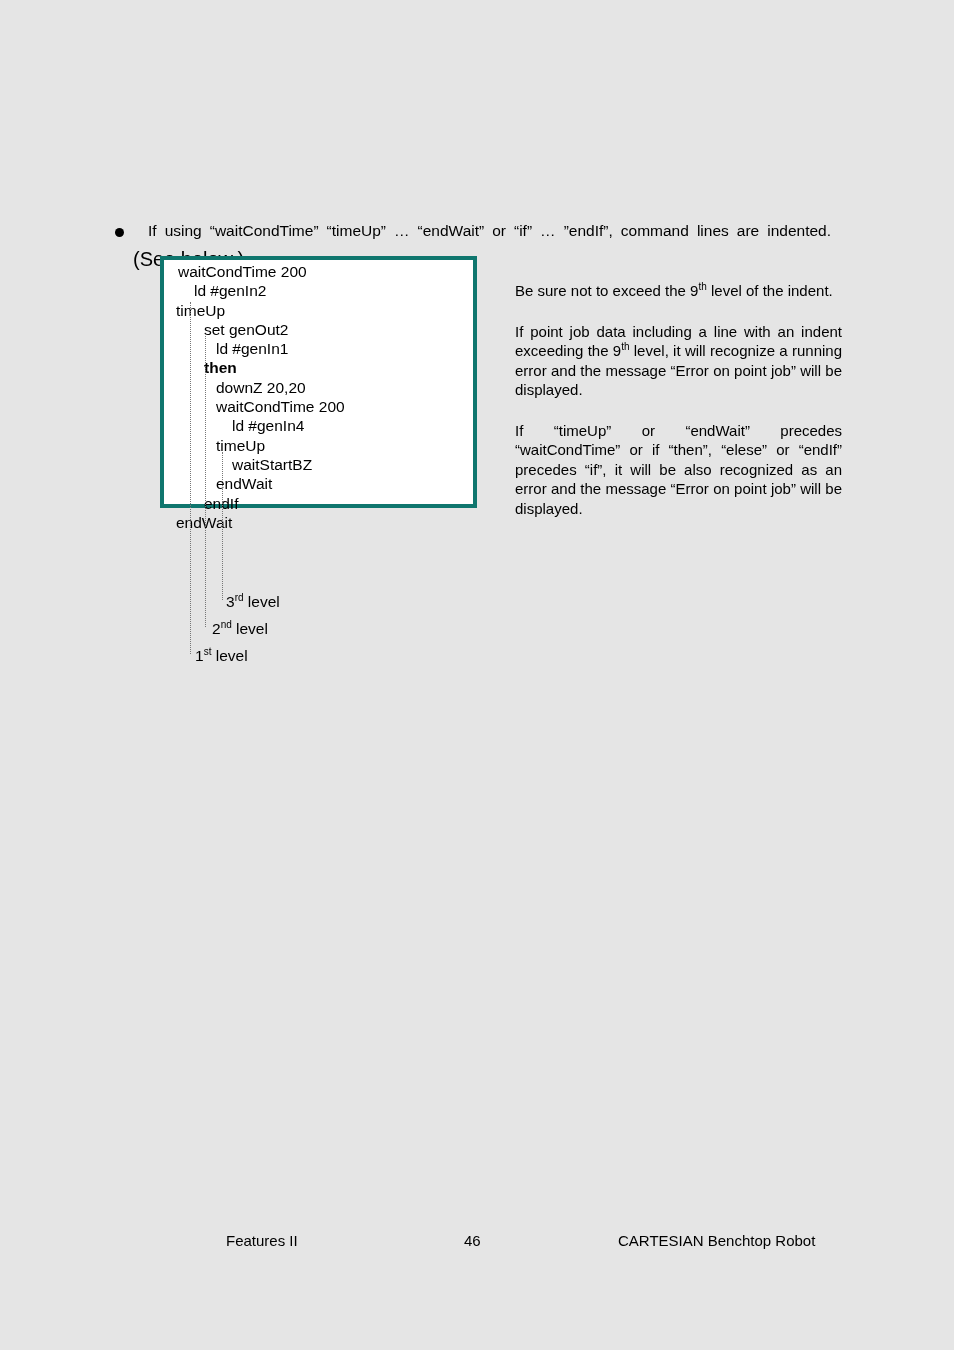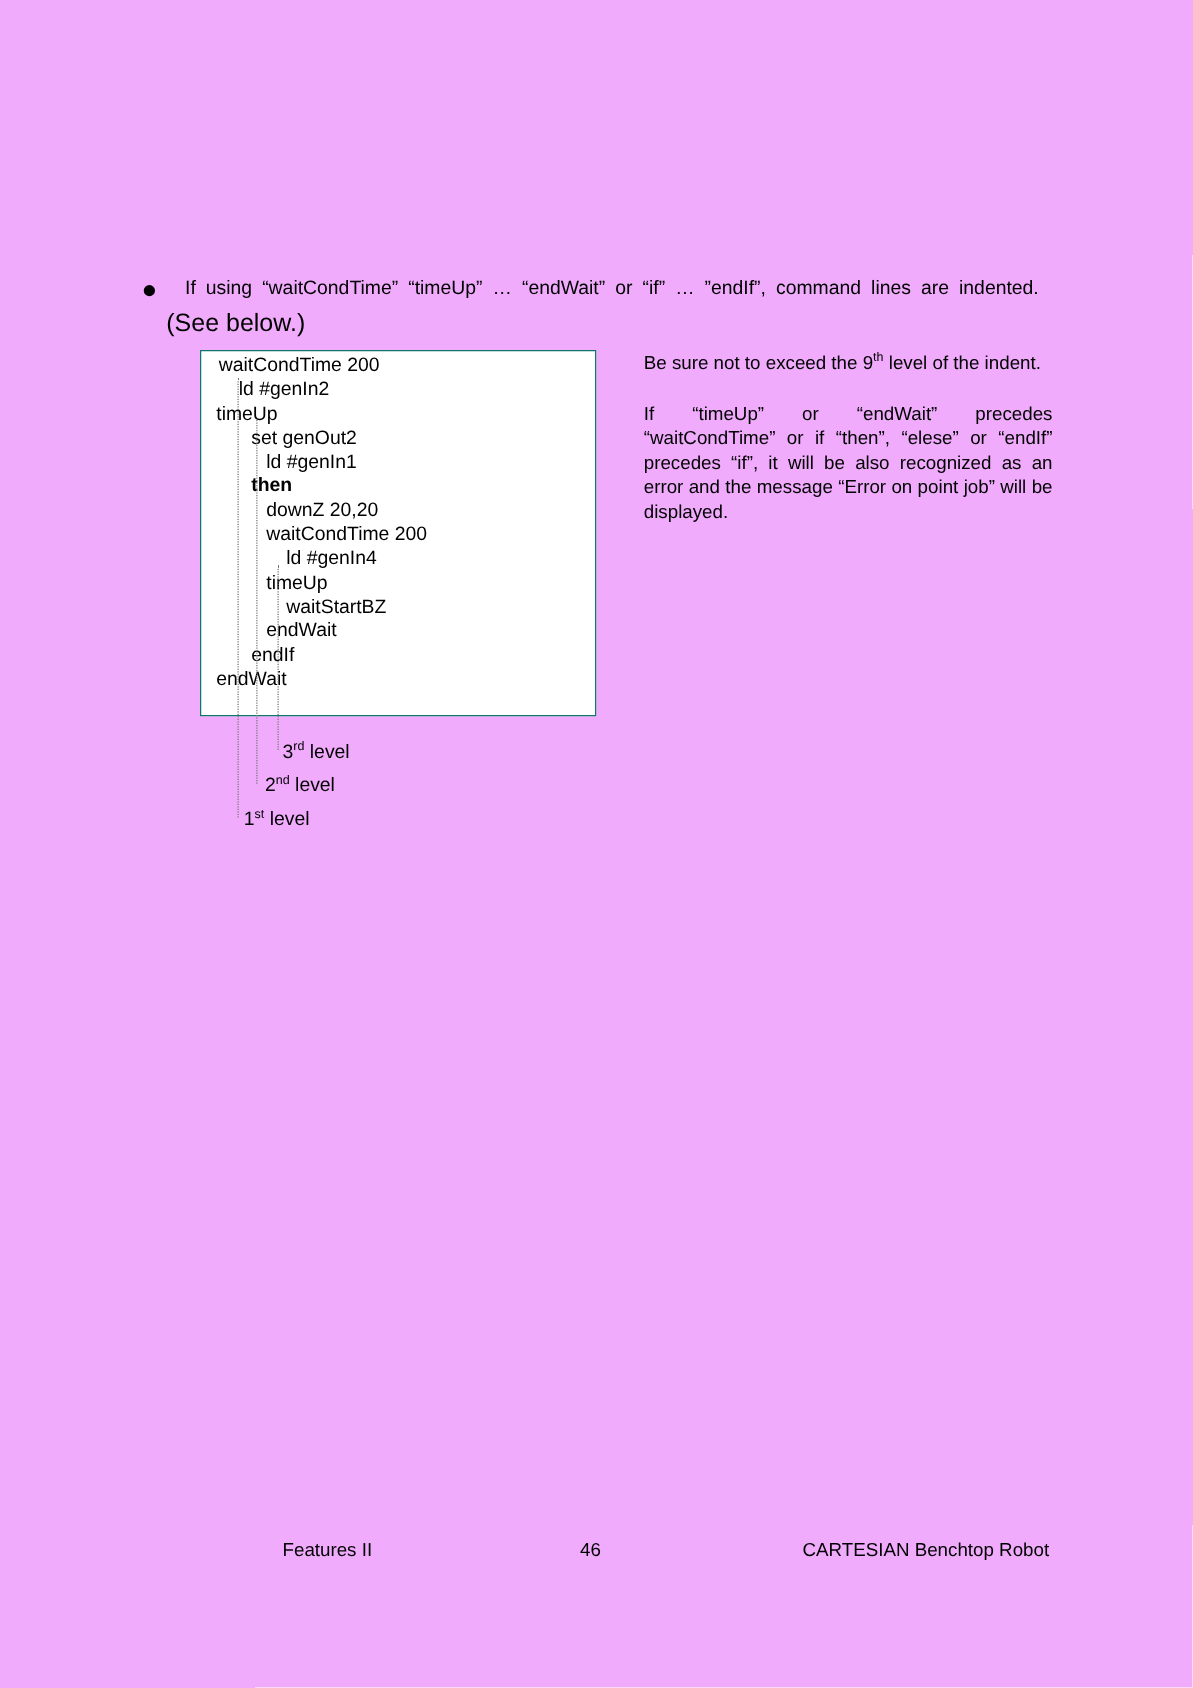--- a/index.html
+++ b/index.html
@@ -1,21 +1,21 @@
 <!DOCTYPE html>
 <html><head>
 <meta charset="utf-8">
 <style>
   * { box-sizing: border-box; }
   html, body { margin: 0; padding: 0; background: #fff; }
   .page {
     position: relative;
     width: 954px;
     height: 1350px;
-    background: #f0abfc;
+    background: #e5e5e5;
     font-family: "Liberation Sans", "DejaVu Sans", sans-serif;
     color: #000;
     overflow: hidden;
   }
   .bullet-dot {
     position: absolute;
     left: 115px; top: 228px;
     width: 9px; height: 9px;
     border-radius: 50%;
     background: #000;
@@ -29,23 +29,23 @@
     text-align: justify;
     text-align-last: justify;
   }
   .see-below {
     position: absolute;
     left: 133px; top: 248px;
     font-size: 20px;
   }
   .code-box {
     position: absolute;
-    left: 160px; top: 280px;
-    width: 317px; height: 293px;
-    border: 1px solid #0f766e;
+    left: 160px; top: 256px;
+    width: 317px; height: 252px;
+    border: 4px solid #0f766e;
     padding-top: 2px;
     background: #fff;
   }
   .code-line {
     font-size: 15.5px;
     line-height: 19.3px;
     white-space: pre;
   }
   .indent-guide {
     position: absolute;
@@ -73,21 +73,21 @@
   }
   .note sup { font-size: 10px; line-height: 0; }
   .footer {
     position: absolute;
     top: 1232px; left: 0;
     width: 954px;
     font-size: 15px;
   }
   .footer-left  { position: absolute; left: 226px; }
   .footer-page  { position: absolute; left: 464px; }
-  .footer-right { position: absolute; left: 618px; margin-left: 24px; }
+  .footer-right { position: absolute; left: 618px; }
 </style>
 </head>
 <body>
 
 <div class="page">
 
   <span class="bullet-dot"></span>
   <div class="bullet-text">If using “waitCondTime” “timeUp” … “endWait” or “if” … ”endIf”, command lines are indented.</div>
   <div class="see-below">(See below.)</div>
 
@@ -111,20 +111,21 @@
   <div class="indent-guide" id="guide-1"></div>
   <div class="indent-guide" id="guide-2"></div>
   <div class="indent-guide" id="guide-3"></div>
 
   <div class="level-row" id="level-3"><span>3</span><sup>rd</sup><span> level</span></div>
   <div class="level-row" id="level-2"><span>2</span><sup>nd</sup><span> level</span></div>
   <div class="level-row" id="level-1"><span>1</span><sup>st</sup><span> level</span></div>
 
   <div class="notes">
     <p class="note"><span>Be sure not to exceed the 9</span><sup>th</sup><span> level of the indent.</span></p>
+    <p class="note"><span>If point job data including a line with an indent exceeding the 9</span><sup>th</sup><span> level, it will recognize a running error and the message “Error on point job” will be displayed.</span></p>
     <p class="note">If “timeUp” or “endWait” precedes “waitCondTime” or if “then”, “elese” or “endIf” precedes “if”, it will be also recognized as an error and the message “Error on point job” will be displayed.</p>
   </div>
 
   <div class="footer">
     <span class="footer-left">Features II</span>
     <span class="footer-page">46</span>
     <span class="footer-right">CARTESIAN Benchtop Robot</span>
   </div>
 
 </div>

